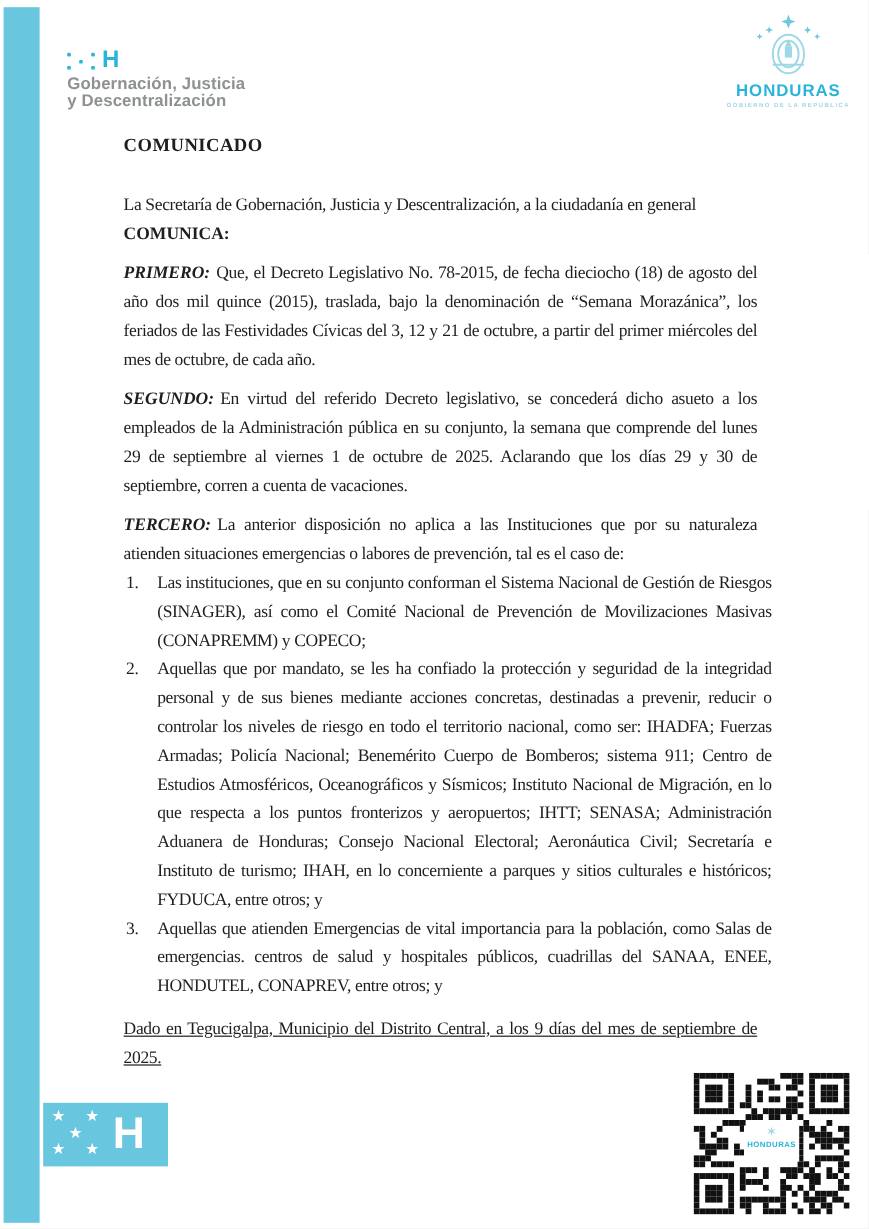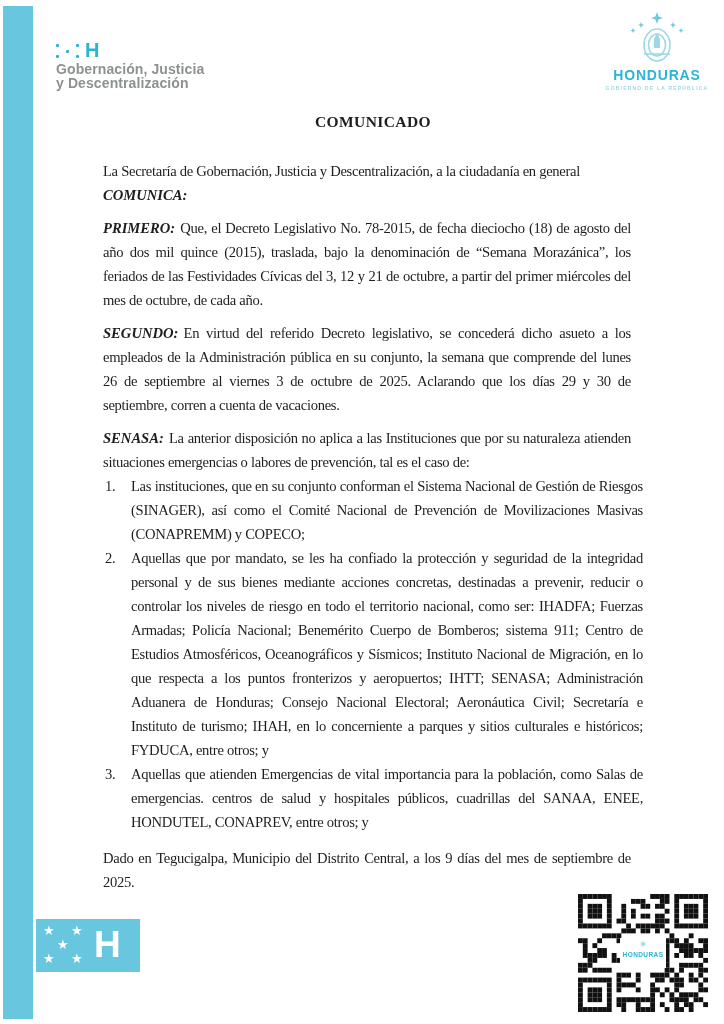--- a/index.html
+++ b/index.html
@@ -26,30 +26,30 @@
   .logo-left .gov-lines{margin-top:3px;color:#8d9192;font-weight:bold;font-size:14px;line-height:13.5px;letter-spacing:.1px;}
 
   
   .logo-right{position:absolute;left:598px;top:12px;width:118px;text-align:center;font-family:"Liberation Sans","DejaVu Sans",sans-serif;}
   .crest{display:block;margin:0 auto;}
   .logo-right .country{color:var(--brand-cyan,#2ab5d8);font-weight:bold;font-size:14px;letter-spacing:.8px;margin-top:1px;}
   .logo-right .gob{color:#9ed8e6;font-weight:bold;font-size:5px;letter-spacing:1.2px;margin-top:2px;}
 
   
   .doc{position:absolute;left:103px;top:110px;width:540px;font-size:14.6px;line-height:24px;letter-spacing:-0.3px;}
-  .doc-title{text-align:center;font-weight:bold;font-size:15.5px;letter-spacing:.4px;margin:0 0 25px 0;}
+  .doc-title{text-align:left;font-weight:bold;font-size:15.5px;letter-spacing:.4px;margin:0 0 25px 0;}
   .doc p{margin:0 12px 9px 0;text-align:justify;}
   .doc .intro{margin-bottom:9px;}
-  .doc .intro .comunica{font-weight:bold;letter-spacing:0;font-style:italic;}
+  .doc .intro .comunica{font-weight:bold;letter-spacing:0;}
   .para-label{font-weight:bold;margin-right:.35em;letter-spacing:0;font-style:italic;}
   .no-gap{margin-bottom:0 !important;}
   .list{margin:0 0 9px 0;}
   .list-item{position:relative;padding-left:28px;text-align:justify;}
   .list-item .num{position:absolute;left:2px;top:0;}
-  .closing2{margin-top:12px !important;}
+  .closing2{margin-top:12px !important;text-decoration:underline;}
 
   
   .h-block{position:absolute;left:36px;top:919px;width:104px;height:53px;background:var(--light-cyan,#68c6de);}
   .h-block .star{position:absolute;color:#fff;font-size:13px;line-height:13px;font-family:"DejaVu Sans",sans-serif;}
   .h-block .s1{left:7px;top:5px}
   .h-block .s2{left:35px;top:5px}
   .h-block .s3{left:21px;top:19px}
   .h-block .s4{left:7px;top:33px}
   .h-block .s5{left:35px;top:33px}
   .h-block .h-big{position:absolute;left:58px;top:3px;color:#fff;font-weight:bold;font-size:37px;line-height:46px;font-family:"Liberation Sans","DejaVu Sans",sans-serif;}
@@ -111,25 +111,25 @@
     <p class="intro">
       <span>La Secretaría de Gobernación, Justicia y Descentralización, a la ciudadanía en general</span><br>
       <span class="comunica">COMUNICA:</span>
     </p>
 
     <p>
       <span class="para-label">PRIMERO:</span><span>Que, el Decreto Legislativo No. 78-2015, de fecha dieciocho (18) de agosto del año dos mil quince (2015), traslada, bajo la denominación de “Semana Morazánica”, los feriados de las Festividades Cívicas del 3, 12 y 21 de octubre, a partir del primer miércoles del mes de octubre, de cada año.</span>
     </p>
 
     <p>
-      <span class="para-label">SEGUNDO:</span><span>En virtud del referido Decreto legislativo, se concederá dicho asueto a los empleados de la Administración pública en su conjunto, la semana que comprende del lunes 26 de septiembre al viernes 3 de octubre de 2025. Aclarando que los días 29 y 30 de septiembre, corren a cuenta de vacaciones.</span>
+      <span class="para-label">SEGUNDO:</span><span>En virtud del referido Decreto legislativo, se concederá dicho asueto a los empleados de la Administración pública en su conjunto, la semana que comprende del lunes 29 de septiembre al viernes 1 de octubre de 2025. Aclarando que los días 29 y 30 de septiembre, corren a cuenta de vacaciones.</span>
     </p>
 
     <p class="no-gap">
-      <span class="para-label">SENASA:</span><span>La anterior disposición no aplica a las Instituciones que por su naturaleza atienden situaciones emergencias o labores de prevención, tal es el caso de:</span>
+      <span class="para-label">TERCERO:</span><span>La anterior disposición no aplica a las Instituciones que por su naturaleza atienden situaciones emergencias o labores de prevención, tal es el caso de:</span>
     </p>
 
     <div class="list">
       <div class="list-item">
         <span class="num">1.</span>
         <span>Las instituciones, que en su conjunto conforman el Sistema Nacional de Gestión de Riesgos (SINAGER), así como el Comité Nacional de Prevención de Movilizaciones Masivas (CONAPREMM) y COPECO;</span>
       </div>
       <div class="list-item">
         <span class="num">2.</span>
         <span>Aquellas que por mandato, se les ha confiado la protección y seguridad de la integridad personal y de sus bienes mediante acciones concretas, destinadas a prevenir, reducir o controlar los niveles de riesgo en todo el territorio nacional, como ser: IHADFA; Fuerzas Armadas; Policía Nacional; Benemérito Cuerpo de Bomberos; sistema 911; Centro de Estudios Atmosféricos, Oceanográficos y Sísmicos; Instituto Nacional de Migración, en lo que respecta a los puntos fronterizos y aeropuertos; IHTT; SENASA; Administración Aduanera de Honduras; Consejo Nacional Electoral; Aeronáutica Civil; Secretaría e Instituto de turismo; IHAH, en lo concerniente a parques y sitios culturales e históricos; FYDUCA, entre otros; y</span>

